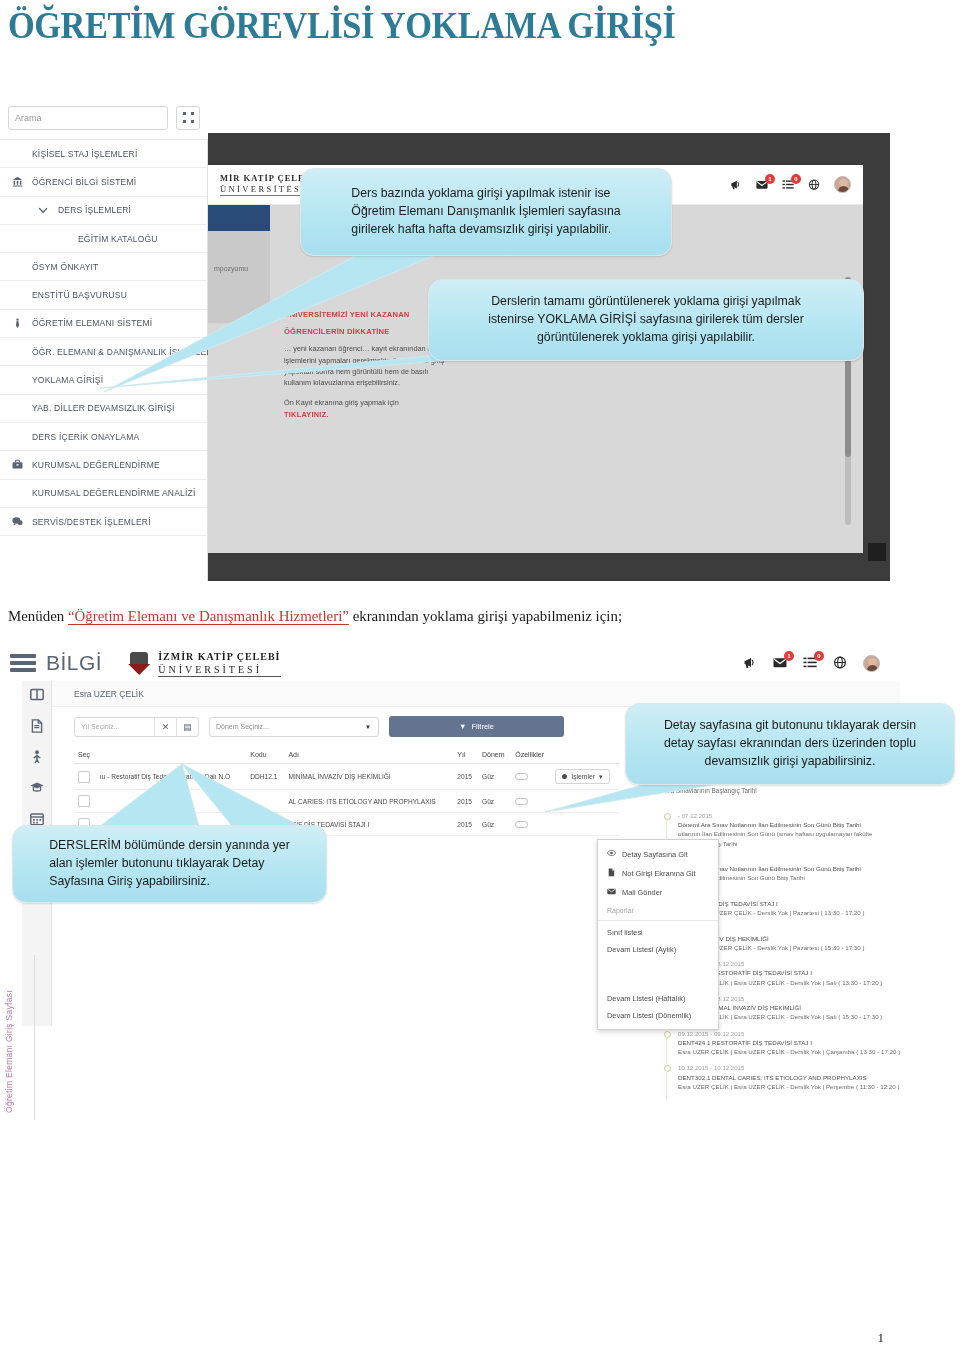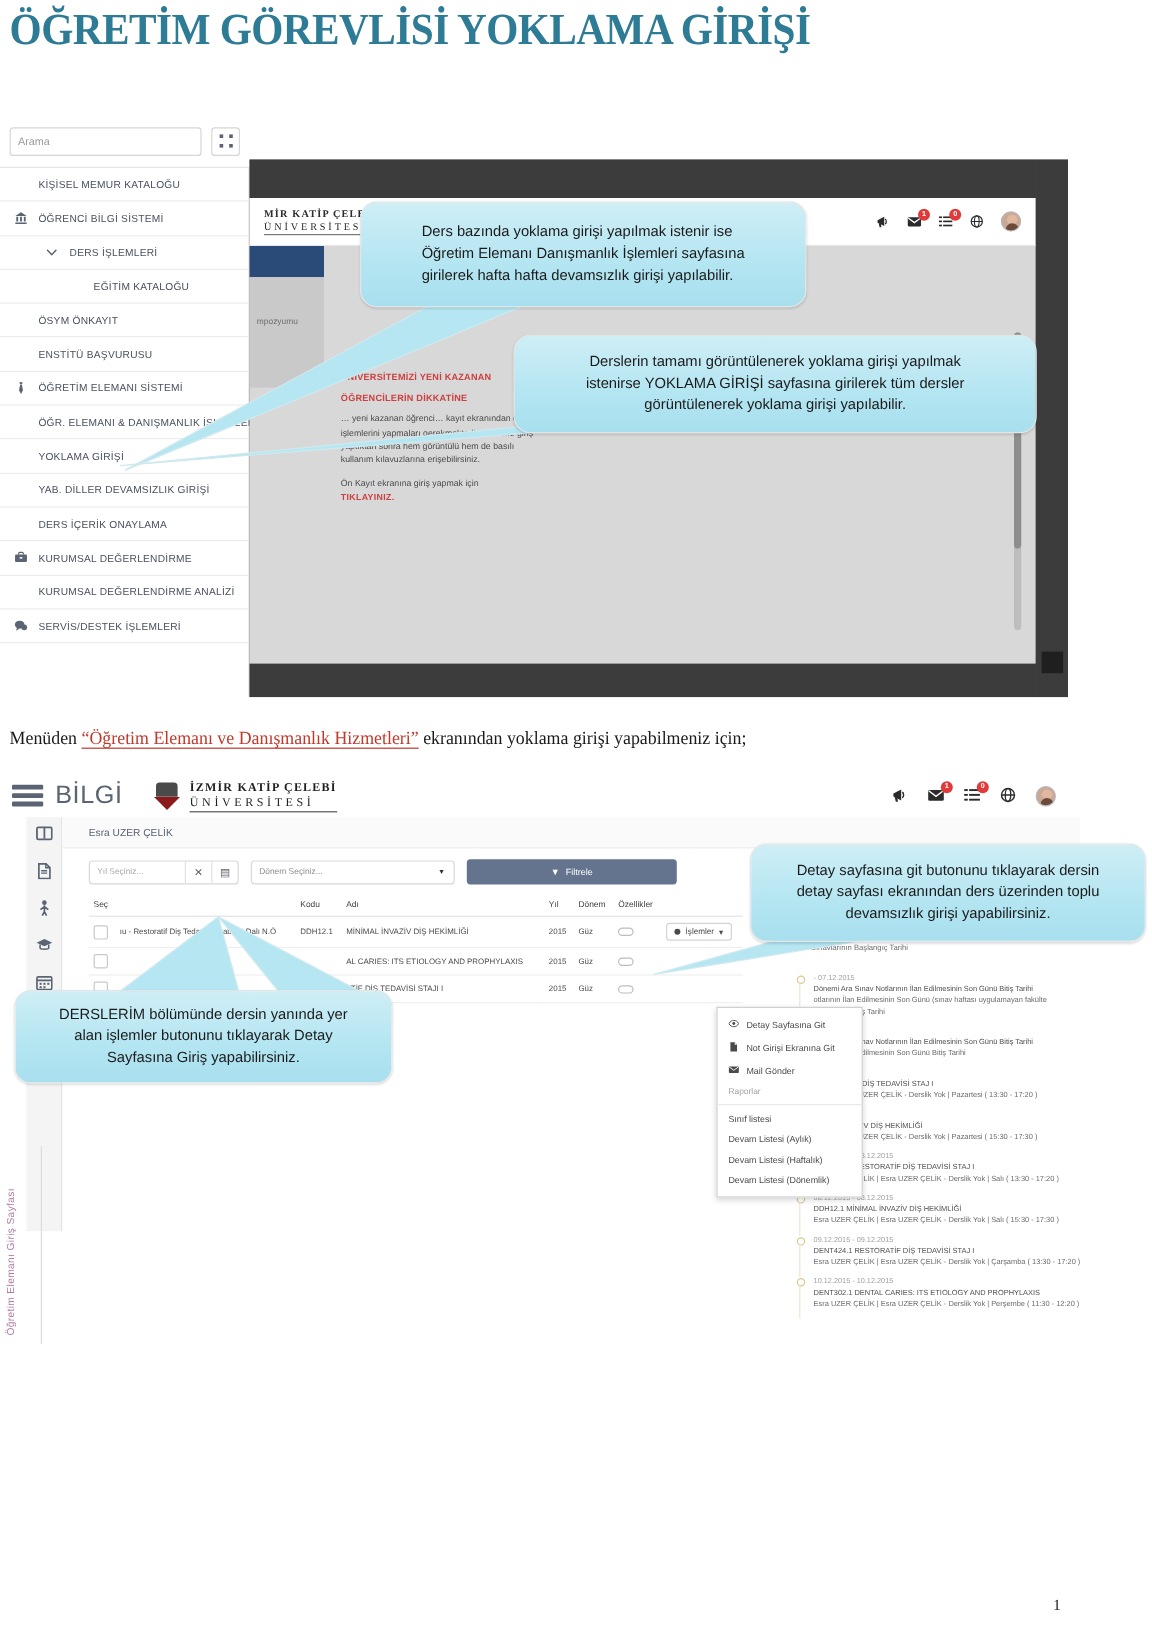--- a/index.html
+++ b/index.html
@@ -221,21 +221,21 @@
     color:#1b1b1b;
     font-family:"Liberation Sans", sans-serif;
     display:flex; align-items:center; justify-content:center;
     padding:9px 14px; line-height:1.45;
   }
   .callout .ctxt { display:block; }
 
   #co1 { left:300px; top:168px; width:372px; height:88px; font-size:12.3px; text-align:left; }
   #co2 { left:428px; top:279px; width:436px; height:82px; font-size:12.3px; text-align:center; }
   #co3 { left:625px; top:703px; width:330px; height:82px; font-size:12.3px; text-align:center; }
-  #co4 { left:12px; top:825px; width:315px; height:78px; font-size:12.3px; text-align:center; }
+  #co4 { left:12px; top:825px; width:315px; height:78px; font-size:12.3px; }
 
   
   #tails { position:absolute; left:0; top:0; width:960px; height:1357px; pointer-events:none; z-index:18; }
 
   .page-num {
     position:absolute; right:76px; top:1330px;
     font-family:"Liberation Serif", serif; font-size:13px; color:#1a1a1a;
   }
 </style>
 </head>
@@ -255,21 +255,21 @@
           <i></i>
           <i></i>
           <i></i>
         </span>
     </div>
   </div>
 
   <div class="sw-menu" id="top-menu">
       <div class="sw-mi lvl0">
         <span class="noic"></span>
-        <span class="txt">KİŞİSEL MEMUR KATALOĞU</span>
+        <span class="txt">KİŞİSEL STAJ İŞLEMLERİ</span>
       </div>
       <div class="sw-mi lvl0">
         <span class="ic">
           <svg width="11" height="11" viewBox="0 0 14 14" fill="currentColor">
             <path d="M1 5 L7 1 L13 5 Z M2 6h2v5H2z M6 6h2v5H6z M10 6h2v5h-2z M1 12h12v1.5H1z"></path>
           </svg>
         </span>
         <span class="txt">ÖĞRENCİ BİLGİ SİSTEMİ</span>
       </div>
       <div class="sw-mi lvl1">
@@ -623,21 +623,21 @@
                 <path d="M0.9 3.2 L7 7.6 L13.1 3.2" fill="none" stroke="#fff" stroke-width="1.2"></path>
               </svg></span>
             <span>Mail Gönder</span>
           </div>
         </div>
       <div class="dd-head">Raporlar</div>
       <div class="dd-sep"></div>
       <div id="dd-reports">
           <div class="dd-item" style="padding-left: 9px;">Sınıf listesi</div>
           <div class="dd-item" style="padding-left: 9px;">Devam Listesi (Aylık)</div>
-          <div class="dd-item" style="padding-left: 9px;">Devam Listesi (Haftalık)</div>
+          <div class="dd-item" style="padding-left: 9px; margin-top: 32px;">Devam Listesi (Haftalık)</div>
           <div class="dd-item" style="padding-left: 9px;">Devam Listesi (Dönemlik)</div>
         </div>
     </div>
 
     <div class="bw-tl-head">
       <div>2015 - Güz Dönemi Ara Sınav Başlangıç Tarihi</div>
       <div>Ara Sınavlarının Başlangıç Tarihi</div>
     </div>
 
     <div class="bw-timeline" id="bot-timeline">

